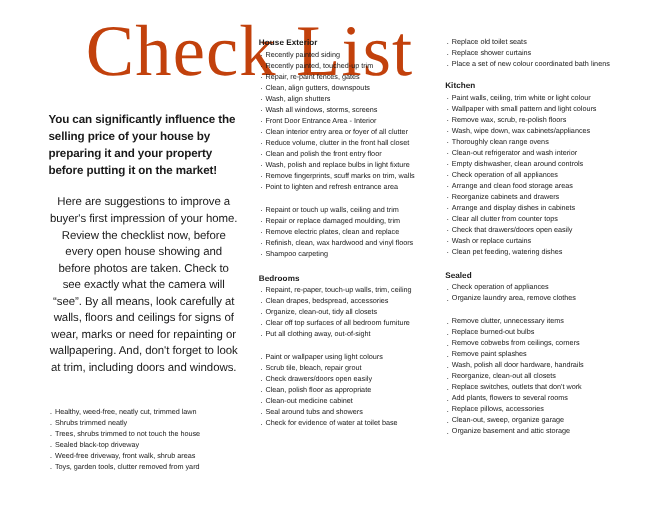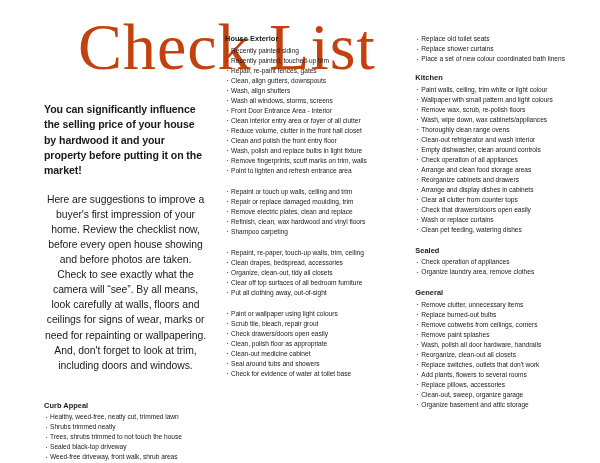--- a/index.html
+++ b/index.html
@@ -49,21 +49,20 @@
     width: 192px;
     padding-right: 18px;
     padding-top: 68px;
   }
   .col-mid {
     width: 170px;
     padding-right: 14px;
   }
   .col-right {
     width: 180px;
-    margin-left: 30px;
   }
   .headline {
     font-size: 10.6px;
     font-weight: bold;
     line-height: 1.45;
     margin: 0 0 13px 0;
     letter-spacing: -0.1px;
   }
   .intro {
     font-size: 10.4px;
@@ -128,25 +127,24 @@
 </head>
 <body>
 
 <div class="page">
 
   <div class="watermark">Check List</div>
 
   <div class="columns">
 
     <div class="col col-left">
-      <p class="headline">You can significantly influence the selling price of your house by hardwood it and your property before putting it on the market!</p>
+      <p class="headline">You can significantly influence the selling price of your house by preparing it and your property before putting it on the market!</p>
       <p class="intro">Here are suggestions to improve a buyer's first impression of your home. Review the checklist now, before every open house showing and before photos are taken. Check to see exactly what the camera will “see”. By all means, look carefully at walls, floors and ceilings for signs of wear, marks or need for repainting or wallpapering. And, don't forget to look at trim, including doors and windows.</p>
 
       <div class="sec curb-block">
-        <div class="sec-title">Curb Appeal</div>
         <ul>
           <li>Healthy, weed-free, neatly cut, trimmed lawn</li>
           <li>Shrubs trimmed neatly</li>
           <li>Trees, shrubs trimmed to not touch the house</li>
           <li>Sealed black-top driveway</li>
           <li>Weed-free driveway, front walk, shrub areas</li>
           <li>Toys, garden tools, clutter removed from yard</li>
         </ul>
       </div>
     </div>
@@ -176,20 +174,21 @@
         <ul>
           <li>Repaint or touch up walls, ceiling and trim</li>
           <li>Repair or replace damaged moulding, trim</li>
           <li>Remove electric plates, clean and replace</li>
           <li>Refinish, clean, wax hardwood and vinyl floors</li>
           <li>Shampoo carpeting</li>
         </ul>
       </div>
 
       <div class="sec">
+        <div class="sec-title">Bedrooms</div>
         <ul>
           <li>Repaint, re-paper, touch-up walls, trim, ceiling</li>
           <li>Clean drapes, bedspread, accessories</li>
           <li>Organize, clean-out, tidy all closets</li>
           <li>Clear off top surfaces of all bedroom furniture</li>
           <li>Put all clothing away, out-of-sight</li>
         </ul>
       </div>
 
       <div class="sec">
@@ -239,21 +238,20 @@
 
       <div class="sec">
         <div class="sec-title">Sealed</div>
         <ul>
           <li>Check operation of appliances</li>
           <li>Organize laundry area, remove clothes</li>
         </ul>
       </div>
 
       <div class="sec">
-        <div class="sec-title">General</div>
         <ul>
           <li>Remove clutter, unnecessary items</li>
           <li>Replace burned-out bulbs</li>
           <li>Remove cobwebs from ceilings, corners</li>
           <li>Remove paint splashes</li>
           <li>Wash, polish all door hardware, handrails</li>
           <li>Reorganize, clean-out all closets</li>
           <li>Replace switches, outlets that don't work</li>
           <li>Add plants, flowers to several rooms</li>
           <li>Replace pillows, accessories</li>

